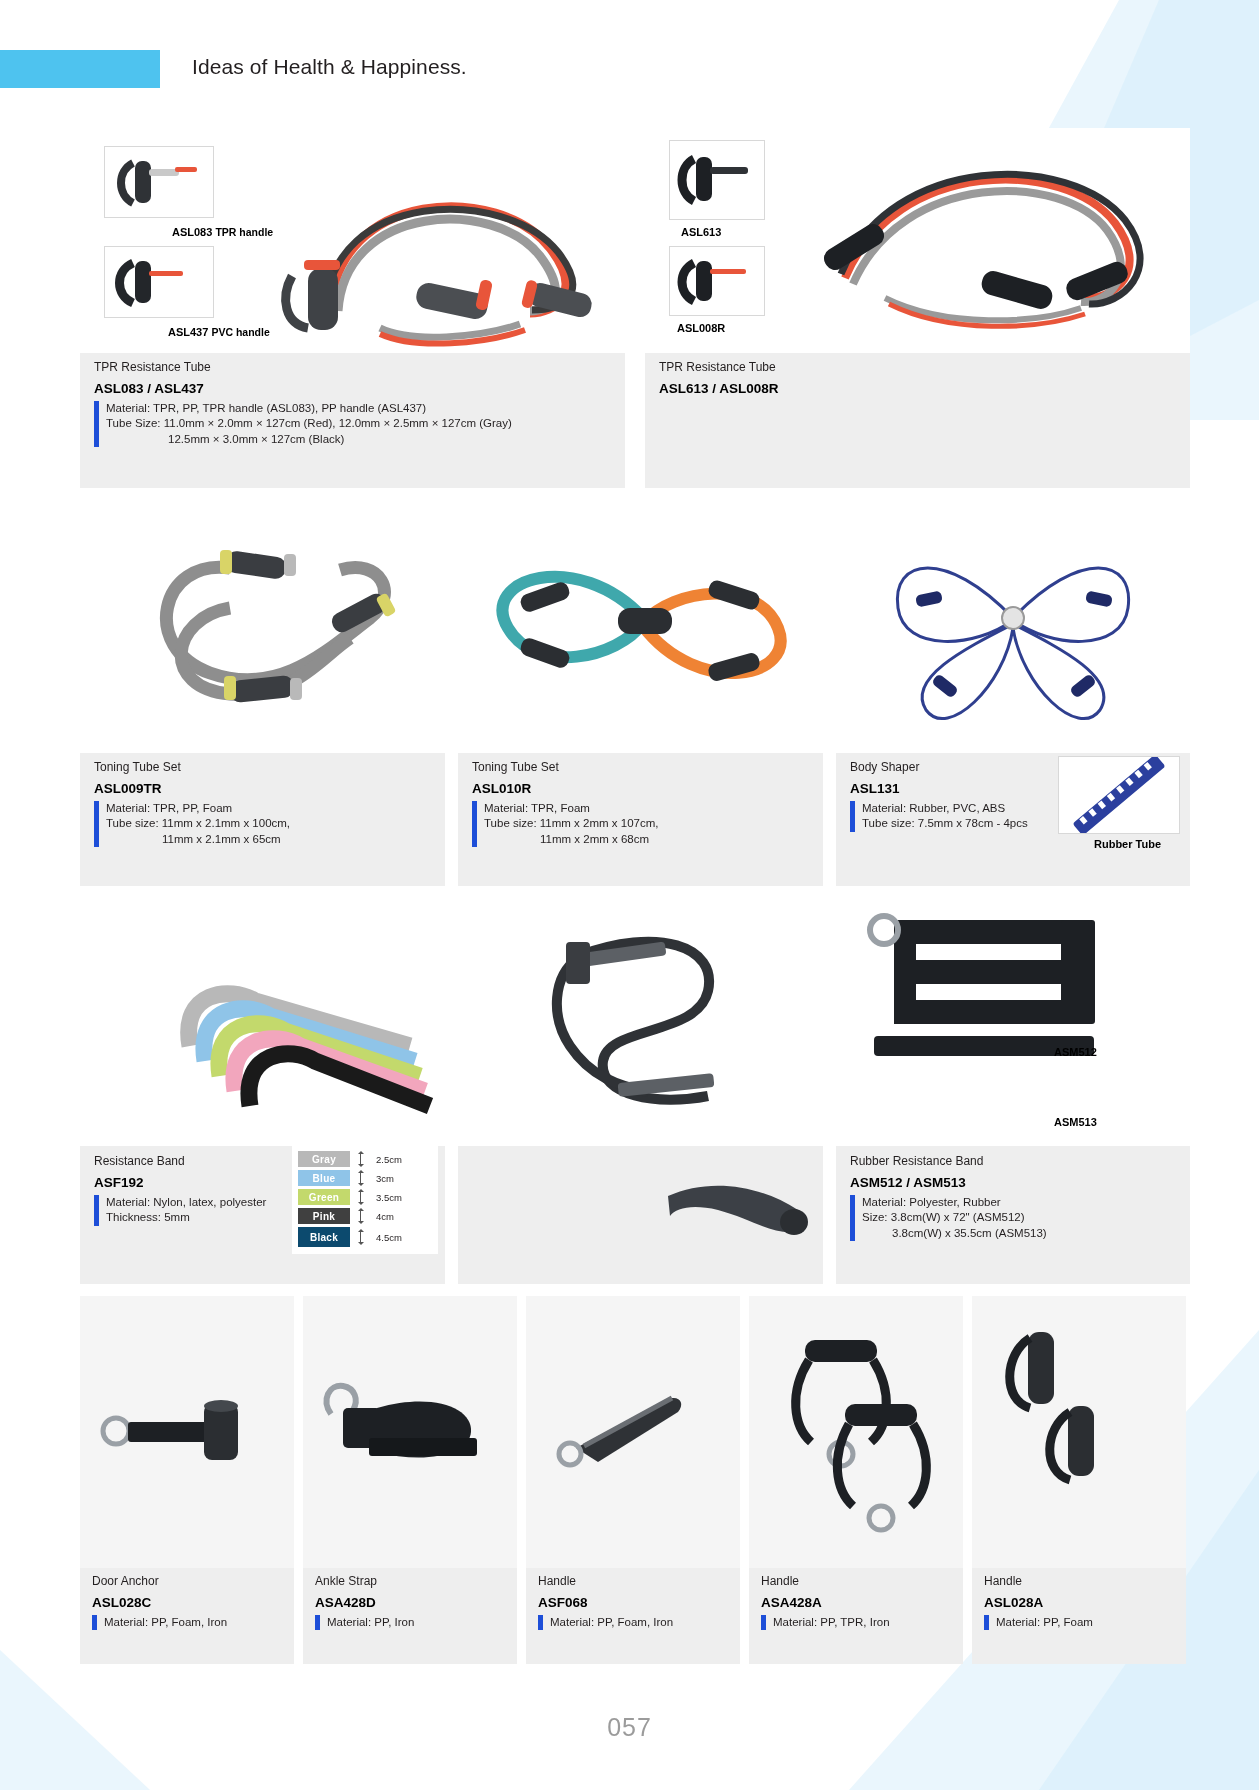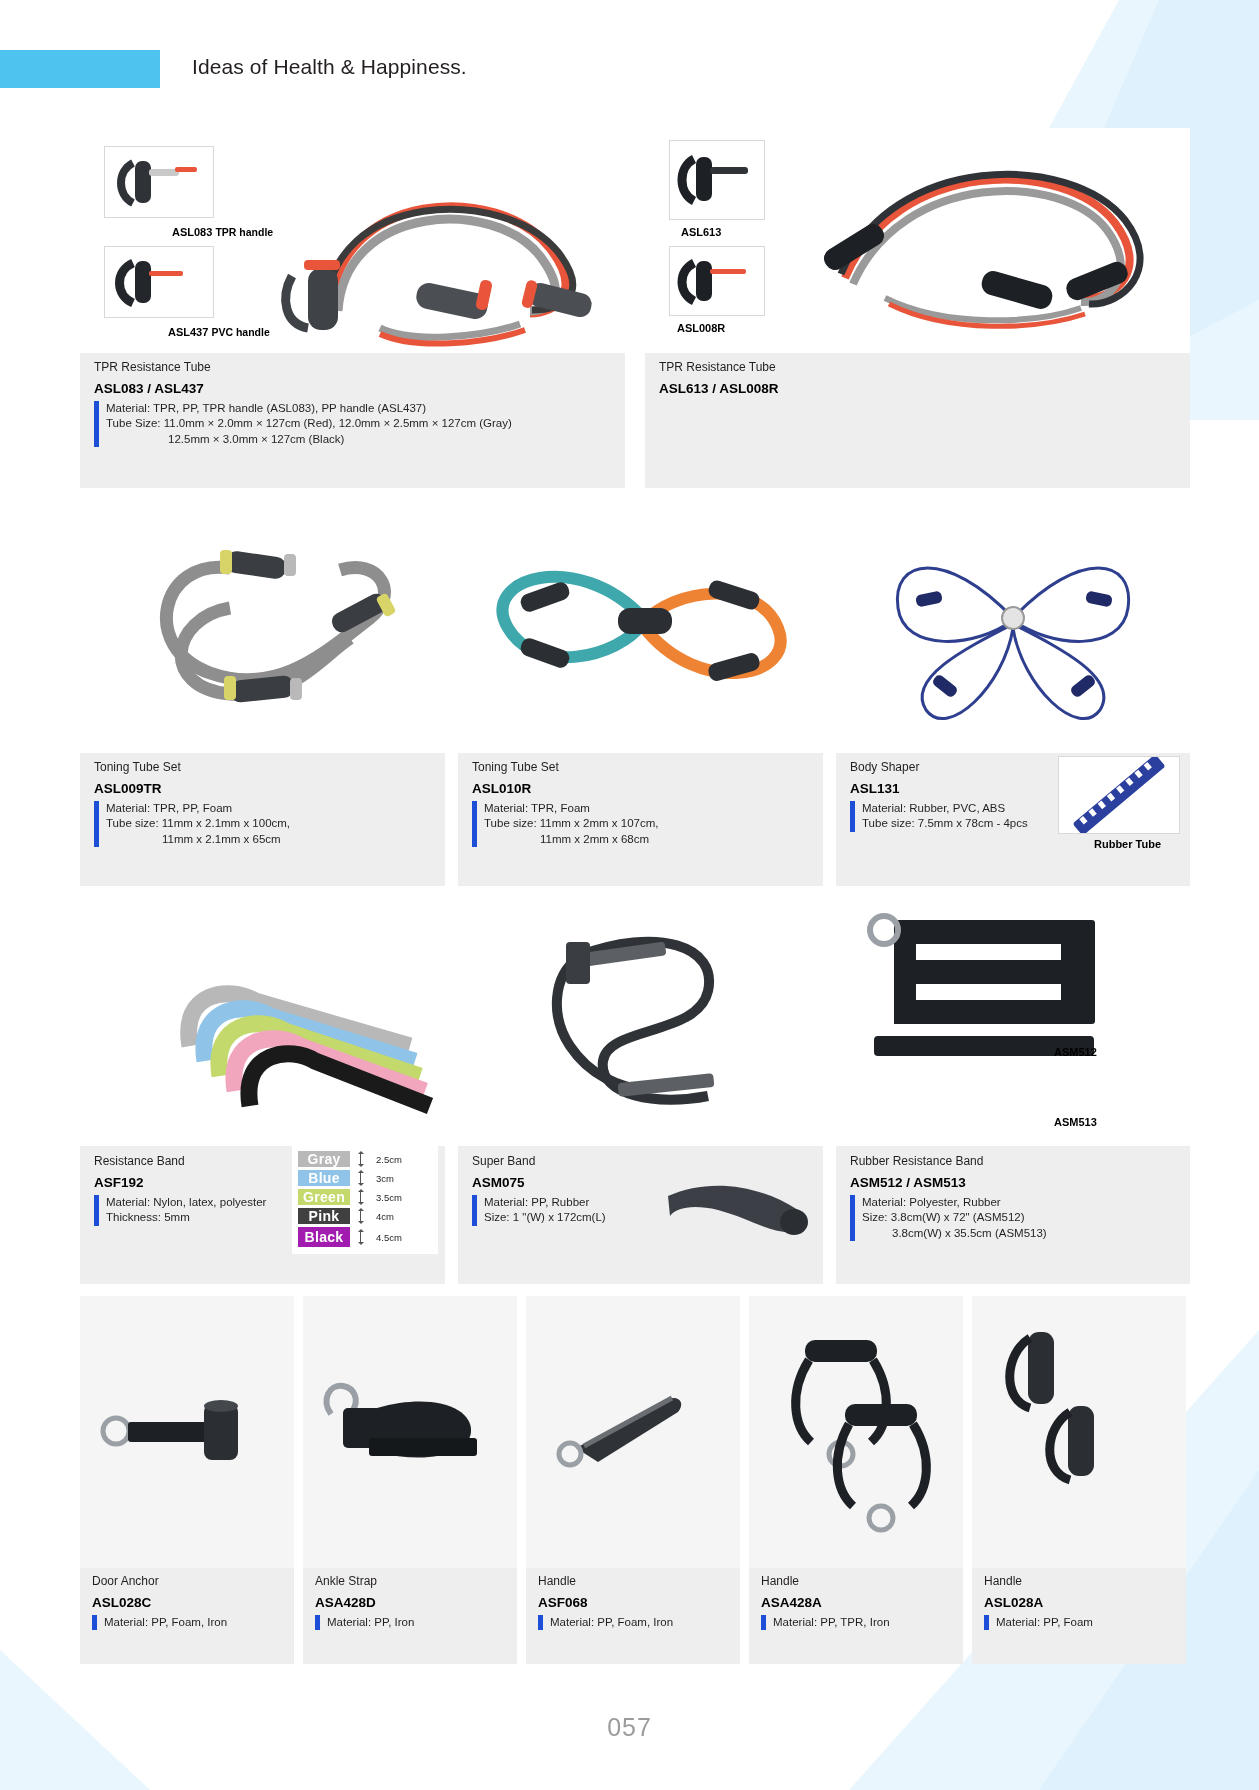--- a/index.html
+++ b/index.html
@@ -57,21 +57,21 @@
   .label-bold { font-weight:bold; font-size:11px; color:#000; }
   .label-norm { font-size:10.5px; color:#000; }
   
   .page-num {
     position:absolute; left:0; right:0; bottom:48px; text-align:center;
     font-size:25px; color:#9b9b9b; letter-spacing:1px;
   }
   
   .swatch-row { display:flex; align-items:center; margin-bottom:3px; }
   .swatch {
-    width:52px; height:16px; font-size:14px; font-weight:bold;
+    width:52px; height:16px; font-size:10px; font-weight:bold;
     color:#ffffff; display:flex; align-items:center; justify-content:center;
     letter-spacing:.3px;
   }
   .swatch-val { font-size:9.5px; color:#231f20; margin-left:11px; }
   .arrow-v {
     width:9px; height:16px; margin-left:6px; position:relative;
   }
   .arrow-v:before {
     content:""; position:absolute; left:4px; top:2px; width:1px; height:12px;
     background:#555;
@@ -362,21 +362,21 @@
       <div class="swatch-val">3.5cm</div>
     </div>
     <div class="swatch-row">
       <div class="swatch" style="background:#404040;">Pink</div>
       <div class="arrow-v">
           <span class="dn"></span>
         </div>
       <div class="swatch-val">4cm</div>
     </div>
     <div class="swatch-row" style="margin-bottom:0;">
-      <div class="swatch" style="background:#a21caf; height:20px;">Black</div>
+      <div class="swatch" style="background:#0c4a6e; height:20px;">Black</div>
       <div class="arrow-v">
           <span class="dn"></span>
         </div>
       <div class="swatch-val">4.5cm</div>
     </div>
   </div>
 </div>
 
 <div class="card" style="left:458px; top:896px; width:365px; height:388px;">
   <div class="photo" style="left:0; top:0; width:365px; height:250px;">
@@ -384,28 +384,20 @@
       <g fill="none" stroke="#2f3236" stroke-width="10">
         <path d="M120 60 C 200 30, 260 50, 250 95 C 240 140, 150 130, 145 165 C 140 200, 200 210, 250 200"></path>
         <path d="M120 62 C 95 80, 92 120, 112 150 C 132 180, 160 190, 190 196"></path>
       </g>
       <g fill="#5c6065">
         <rect x="112" y="52" width="96" height="14" rx="4" transform="rotate(-8 160 59)"></rect>
         <rect x="160" y="182" width="96" height="14" rx="4" transform="rotate(-6 208 189)"></rect>
       </g>
       <rect x="108" y="46" width="24" height="42" rx="4" fill="#3a3d41"></rect>
     </svg>
-  </div>
-  <div style="position:absolute; left:14px; top:258px; width:190px;">
-    <div class="ptitle">Super Band</div>
-    <div class="pcode">ASM075</div>
-    <div class="pspec">
-      <span class="ind">Material: PP, Rubber</span>
-      <span class="ind">Size: 1 "(W) x 172cm(L)</span>
-    </div>
   </div>
   <div style="position:absolute; left:200px; top:270px; width:160px; height:96px;">
     <svg width="160" height="96" viewBox="0 0 160 96">
       <path d="M10 30 C 50 12, 100 18, 140 44 C 150 52, 148 66, 132 66 C 110 66, 90 52, 60 44 C 34 38, 18 42, 12 50 Z" fill="#3c4046"></path>
       <ellipse cx="136" cy="56" rx="14" ry="13" fill="#2b2e32"></ellipse>
     </svg>
   </div>
 </div>
 
 <div class="card" style="left:836px; top:896px; width:354px; height:388px;">

